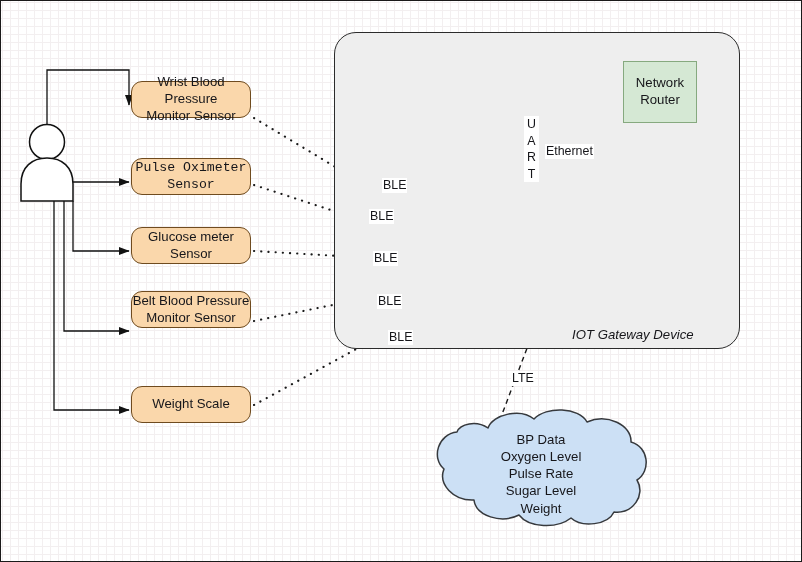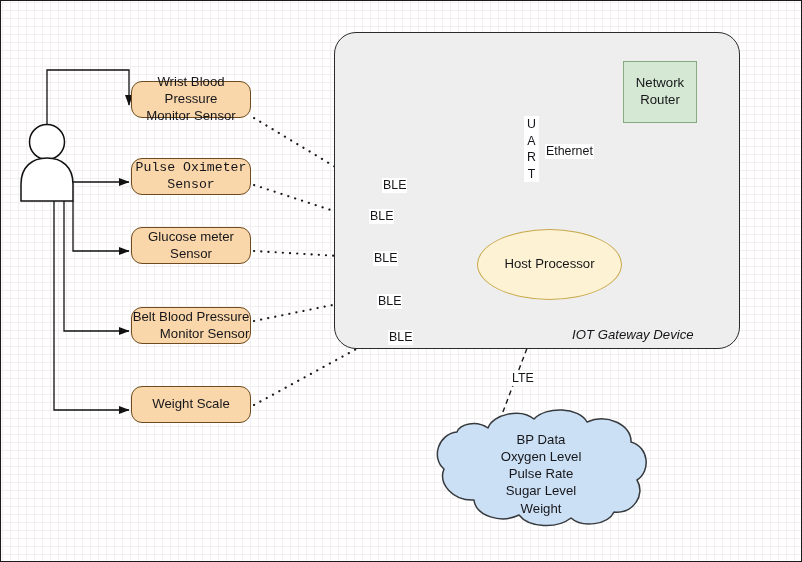--- a/index.html
+++ b/index.html
@@ -187,37 +187,34 @@
 Monitor Sensor</span>
   </div>
   <div class="node sensor-box" style="top:157px;font-family:Liberation Mono, monospace;">
     <span>Pulse Oximeter
 Sensor</span>
   </div>
   <div class="node sensor-box" style="top:226px;">
     <span>Glucose meter
 Sensor</span>
   </div>
-  <div class="node sensor-box" style="top:306px;text-align:right;">
+  <div class="node sensor-box" style="top:290px;">
     <span>Belt Blood Pressure
 Monitor Sensor</span>
   </div>
   <div class="node sensor-box" style="top:385px;">
     <span>Weight Scale</span>
   </div>
 
 
   <div class="node green-box" style="left:622px; top:60px; width:74px; height:62px;">
     <span>Network
 Router</span>
   </div>
 
-  <div class="node host-ellipse">
-    <span>Host Processor</span>
-  </div>
 
   <div class="gateway-label">IOT Gateway Device</div>
 
   <div class="edge-label" style="left:381px; top:177px;">BLE</div>
   <div class="edge-label" style="left:368px; top:208px;">BLE</div>
   <div class="edge-label" style="left:372px; top:250px;">BLE</div>
   <div class="edge-label" style="left:376px; top:293px;">BLE</div>
   <div class="edge-label" style="left:387px; top:329px;">BLE</div>
 
   <div class="edge-label vert" style="left:523px; top:115px;">UART</div>

